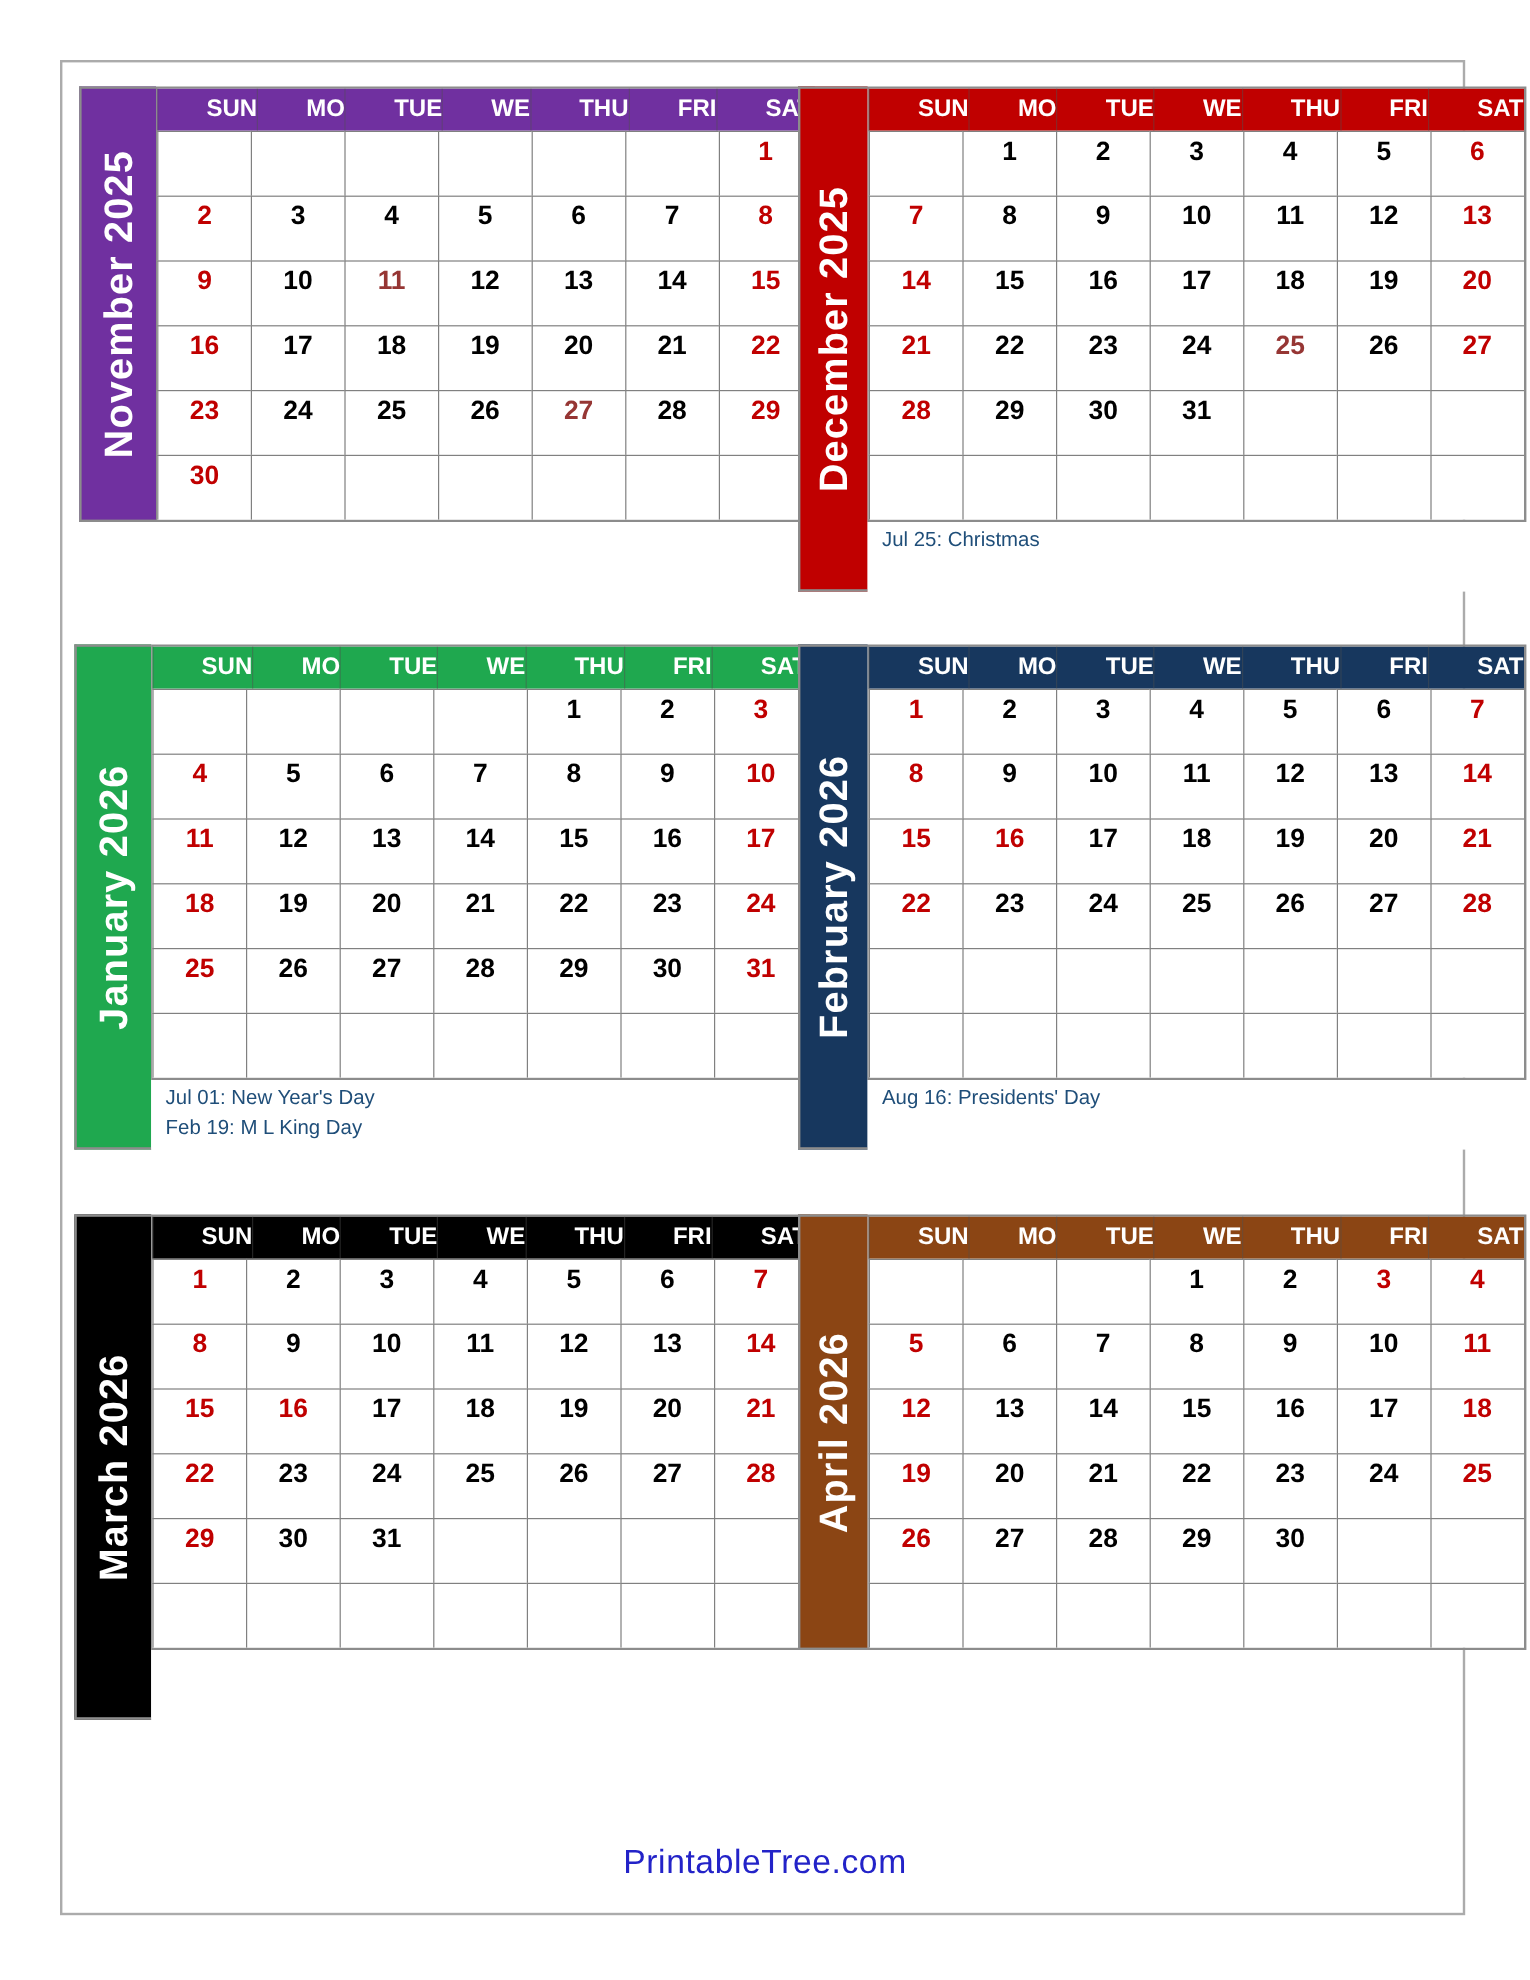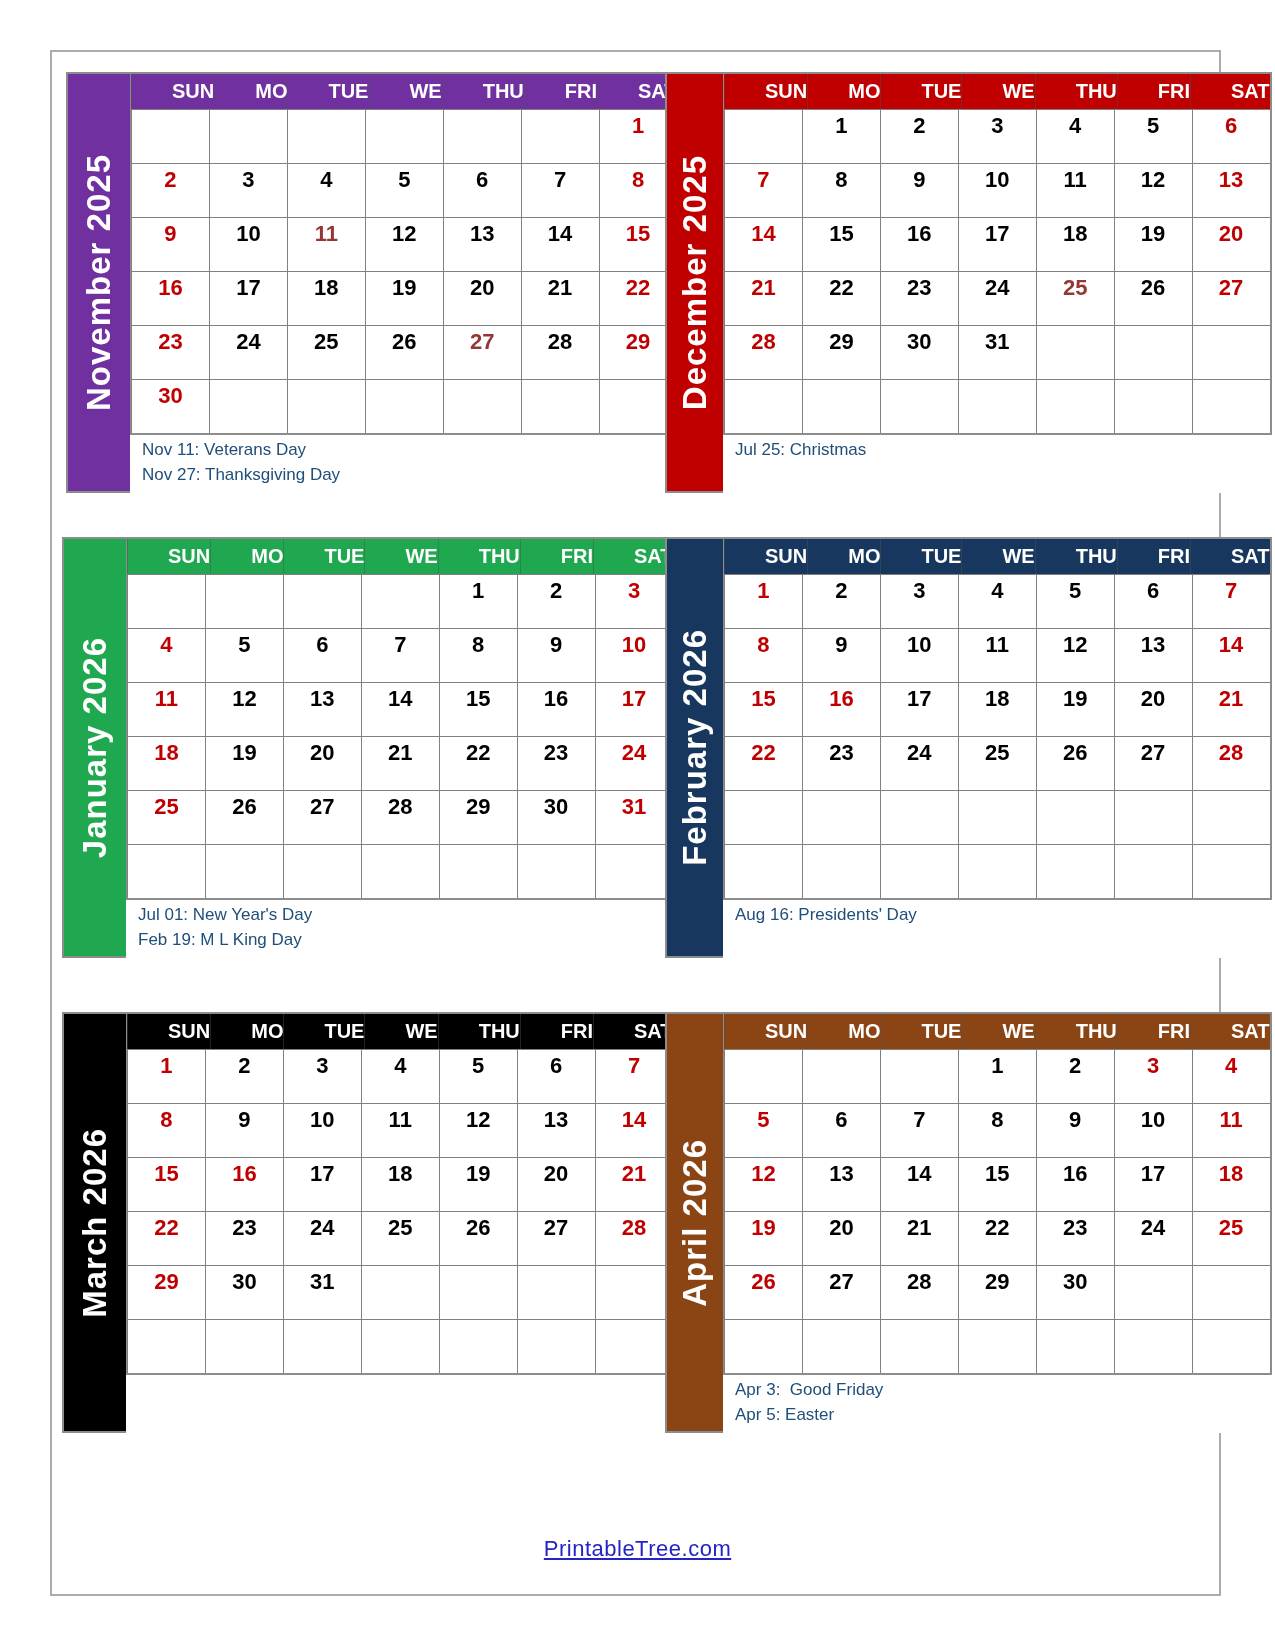--- a/index.html
+++ b/index.html
@@ -45,21 +45,21 @@
   }
   .cell span{font-size:22px;font-weight:bold;line-height:1.15;}
   .wd{color:#000000;}
   .we{color:#C00000;}
   .hol{color:#963634;}
   .notes{min-height:50px;padding:3px 0 5px 12px;background:#ffffff;}
   .note-line{font-size:17px;color:#1F4E79;line-height:1.45;white-space:pre-wrap;}
 
   .footer{position:absolute;left:0;top:1536px;width:100%;text-align:center;}
   .footer-link{
-    color:#2323C8;font-size:22px;text-decoration:underline;cursor:pointer;
+    color:#2323C8;font-size:28px;cursor:pointer;
     letter-spacing:0.5px;
   }
 </style>
 </head>
 <body>
 
 <div class="frame"></div>
 
 <div id="calendars">
   <div class="cal c-nov" style="--accent: #7030A0;">
@@ -174,24 +174,20 @@
             <span class="we">30</span>
           </div>
           <div class="cell"></div>
           <div class="cell"></div>
           <div class="cell"></div>
           <div class="cell"></div>
           <div class="cell"></div>
           <div class="cell"></div>
         </div>
     </div>
-    <div class="notes">
-        <div class="note-line">Nov 11: Veterans Day</div>
-        <div class="note-line">Nov 27: Thanksgiving Day</div>
-      </div>
   </div>
 
   <div class="cal c-dec" style="--accent: #C00000;">
     <div class="bar">
       <span class="month-name">December 2025</span>
     </div>
     <div class="gridwrap">
       <div class="hdr">
           <div class="hcell">SUN</div>
           <div class="hcell">MO</div>
@@ -796,22 +792,18 @@
           <div class="cell"></div>
           <div class="cell"></div>
           <div class="cell"></div>
           <div class="cell"></div>
           <div class="cell"></div>
           <div class="cell"></div>
           <div class="cell"></div>
           <div class="cell"></div>
         </div>
     </div>
-    <div class="notes">
-        <div class="note-line">Apr 3:  Good Friday</div>
-        <div class="note-line">Apr 5: Easter</div>
-      </div>
   </div>
 </div>
 
 <div class="footer">
   <span class="footer-link">PrintableTree.com</span>
 </div>
 
 </body></html>

